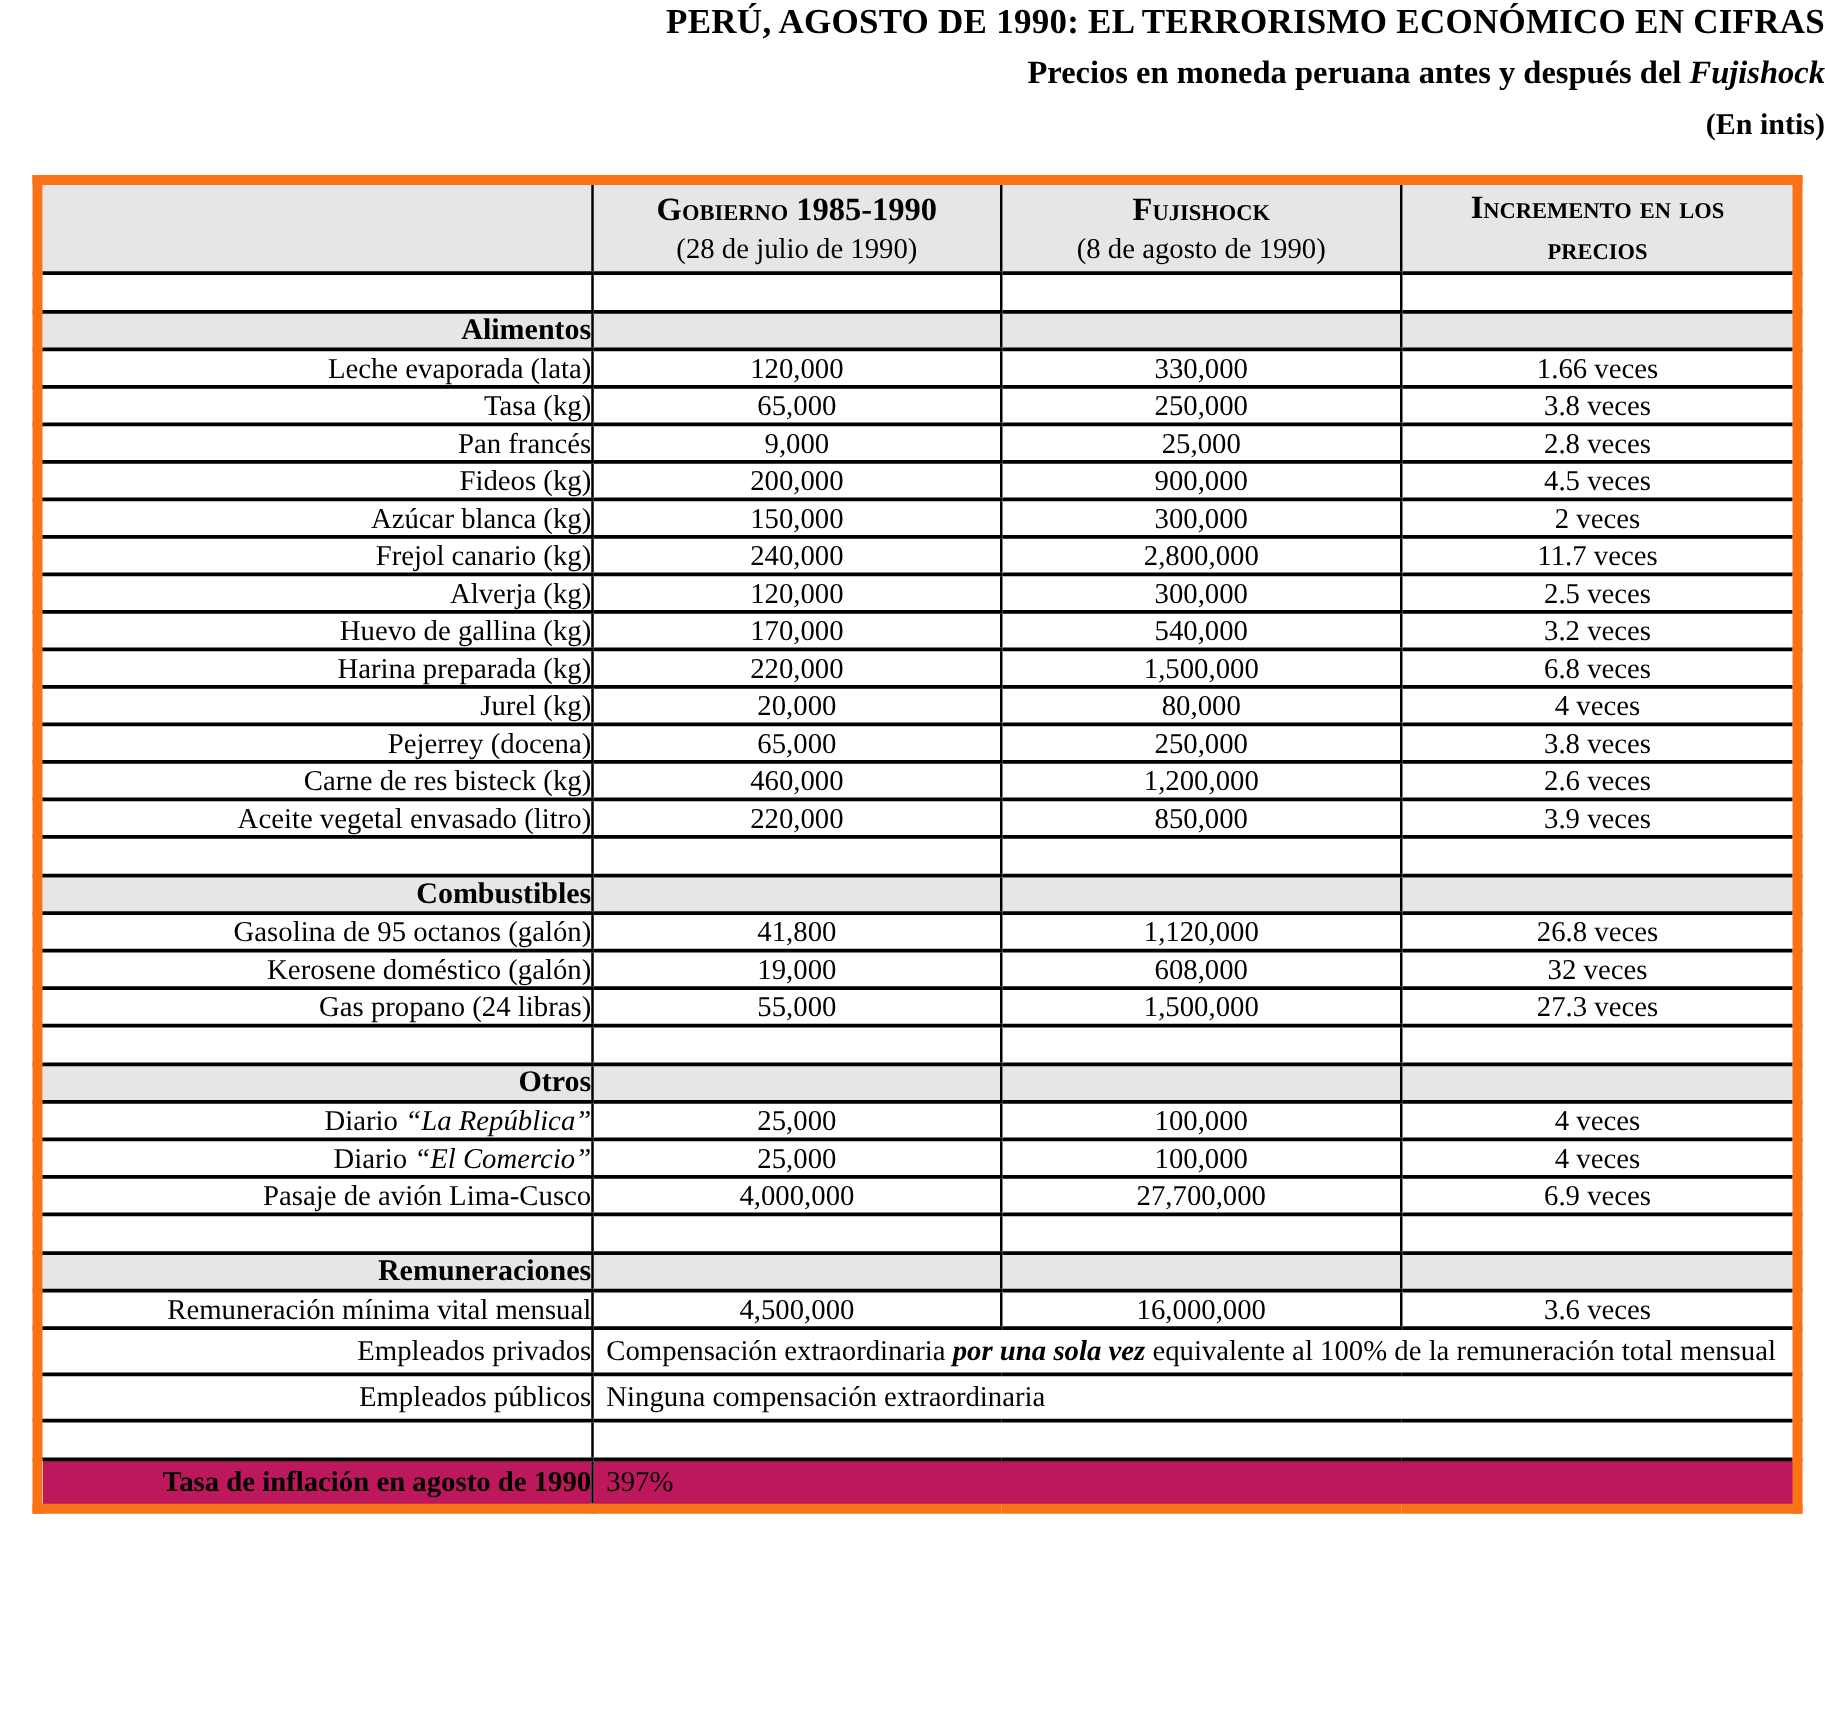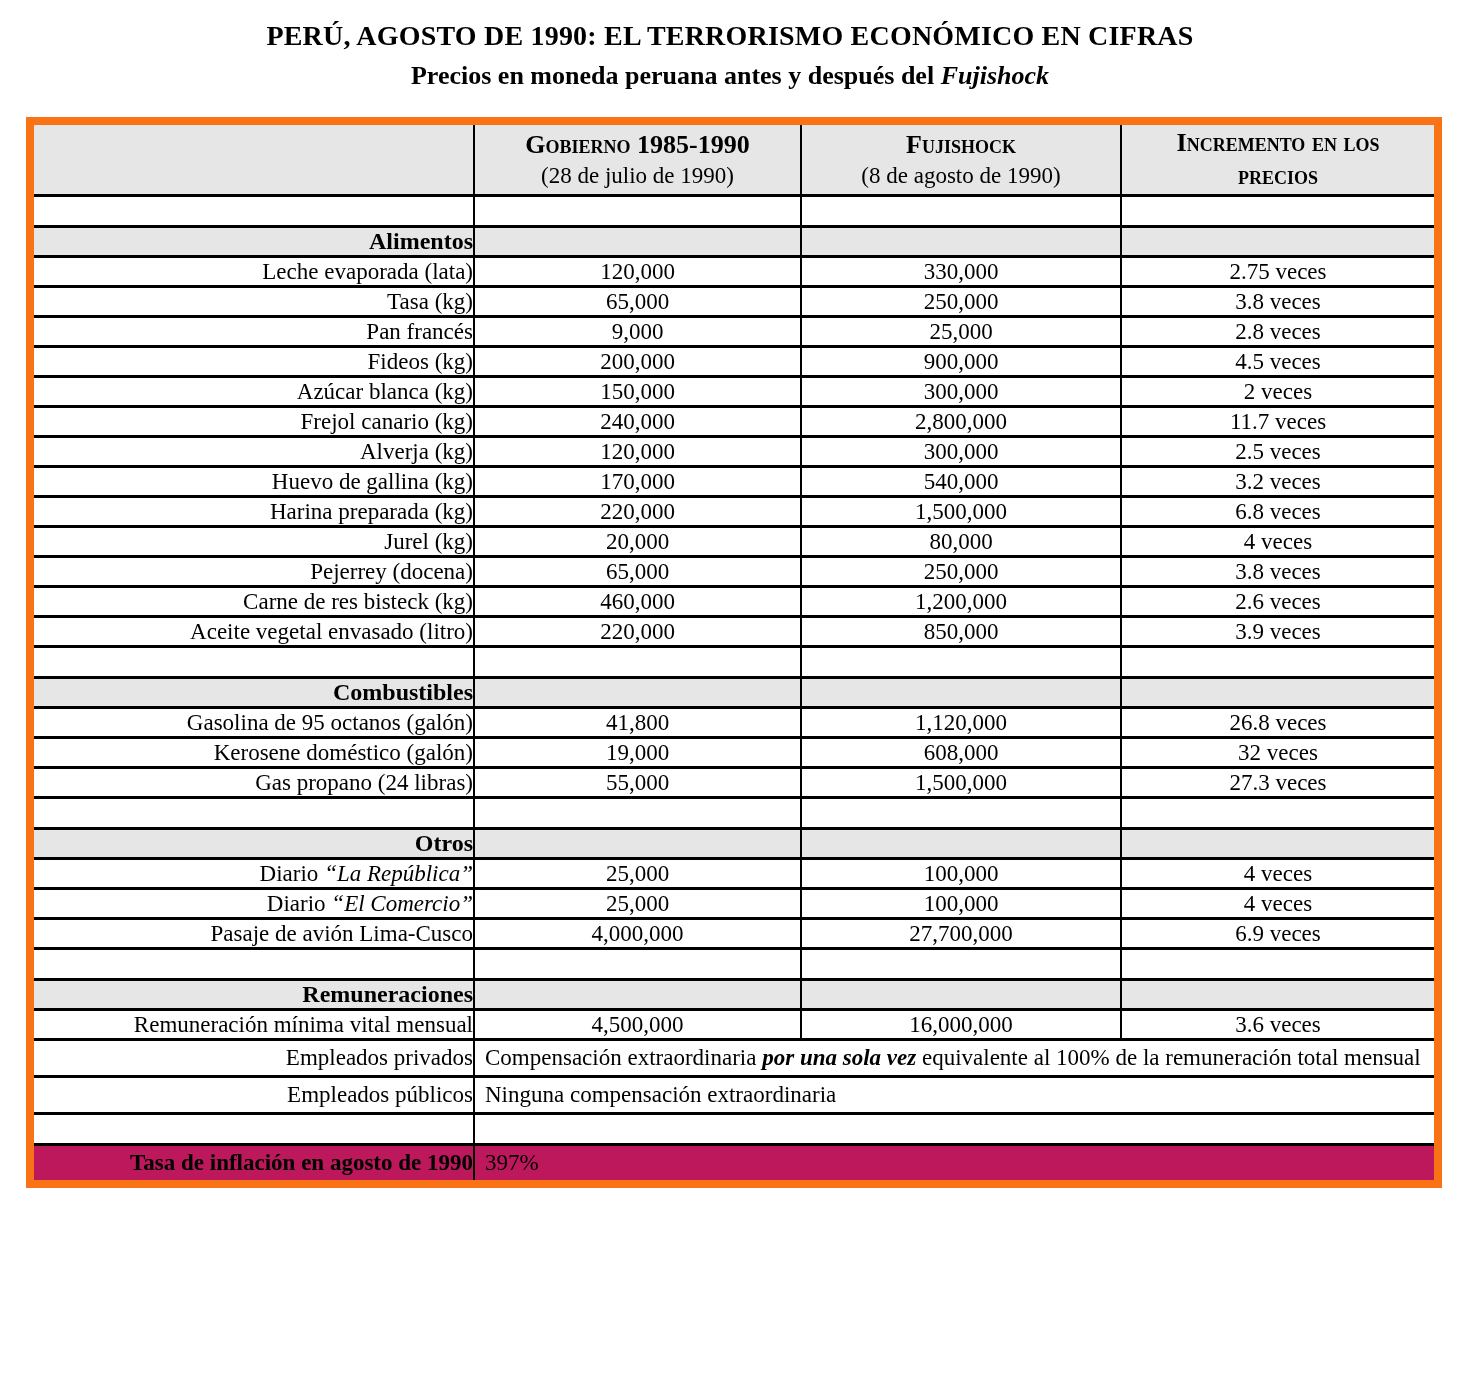--- a/index.html
+++ b/index.html
@@ -5,22 +5,21 @@
   * { box-sizing: border-box; }
   html, body {
     margin: 0; padding: 0;
     width: 1460px; height: 1386px;
     background: #ffffff;
     color: #000000;
     font-family: "Liberation Serif", "DejaVu Serif", serif;
     overflow: hidden;
   }
   .titles {
-    text-align: center;
-    padding-top: 18px;
+    text-align: right;
     line-height: 1.3;
   }
   .title-main {
     font-size: 28px;
     font-weight: bold;
     letter-spacing: 0.2px;
   }
   .title-sub {
     font-size: 26px;
     font-weight: bold;
@@ -92,20 +91,21 @@
   }
   .cell-footer-label { font-weight: bold; font-size: 24px; }
   .cell-footer-value { font-weight: normal; }
 </style>
 </head>
 <body>
 
 <div class="titles">
   <div class="title-main">PERÚ, AGOSTO DE 1990: EL TERRORISMO ECONÓMICO EN CIFRAS</div>
   <div class="title-sub"><span>Precios en moneda peruana antes y después del </span><span class="it">Fujishock</span></div>
+  <div class="title-note">(En intis)</div>
 </div>
 
 <table class="price">
   <colgroup>
     <col class="c1">
       <col class="c2">
       <col class="c3">
       <col class="c4">
   </colgroup>
   <thead>
@@ -134,21 +134,21 @@
       <tr class="row-section">
         <td class="cell-label">Alimentos</td>
         <td></td>
         <td></td>
         <td></td>
       </tr>
       <tr class="row-data">
         <td class="cell-label">Leche evaporada (lata)</td>
         <td class="cell-num">120,000</td>
         <td class="cell-num">330,000</td>
-        <td class="cell-num">2.75 veces</td>
+        <td class="cell-num">1.66 veces</td>
       </tr>
       <tr class="row-data">
         <td class="cell-label">Tasa (kg)</td>
         <td class="cell-num">65,000</td>
         <td class="cell-num">250,000</td>
         <td class="cell-num">3.8 veces</td>
       </tr>
       <tr class="row-data">
         <td class="cell-label">Pan francés</td>
         <td class="cell-num">9,000</td>

